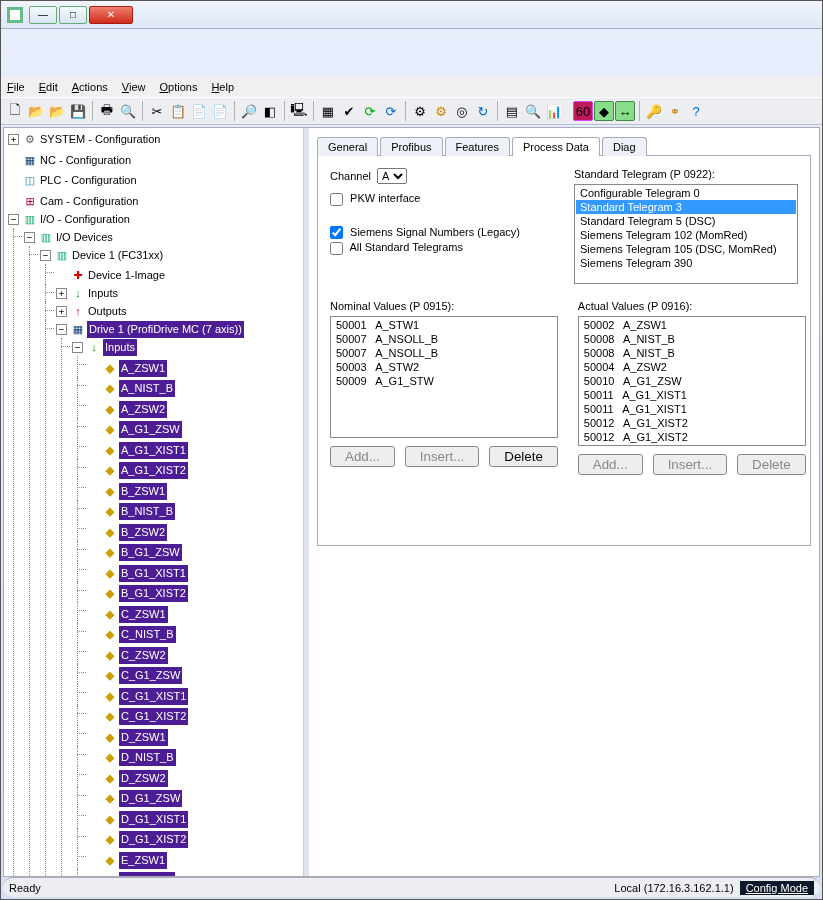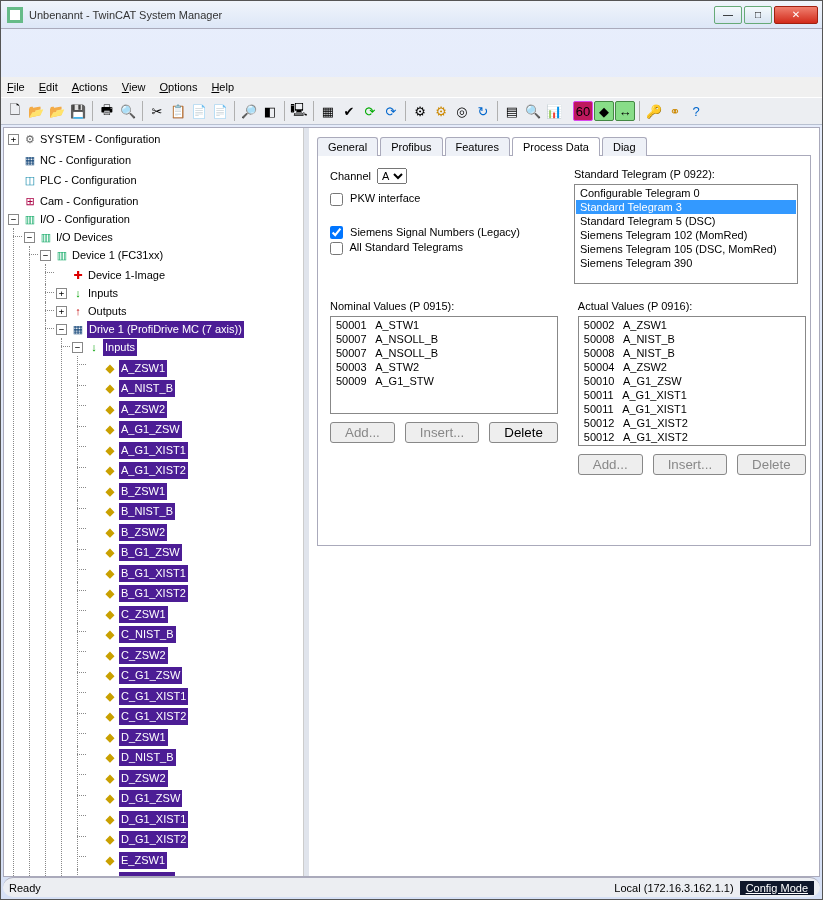--- a/index.html
+++ b/index.html
@@ -181,21 +181,20 @@
 </style>
 </head>
 <body>
 
 <div class="window">
   <div class="titlebar">
     <span class="icon"><svg width="16" height="16">
           <rect width="16" height="16" fill="#6b8"></rect>
           <rect x="3" y="3" width="10" height="10" fill="#fff"></rect>
         </svg></span>
-    <span class="title">Unbenannt - TwinCAT System Manager</span>
     <div class="winbtns">
       <div class="winbtn">—</div>
       <div class="winbtn">□</div>
       <div class="winbtn close">✕</div>
     </div>
   </div>
 
   <div class="menubar">
     <span>File</span>
     <span>Edit</span>
@@ -516,21 +515,21 @@
                 <div class="row2">Siemens Telegram 390</div>
               </div>
           </div>
         </div>
 
         <div style="height:16px"></div>
 
         <div class="cols">
           <div class="col">
             <div class="lblh">Nominal Values (P 0915):</div>
-            <div class="listbox" id="nominal-list" style="height:98px">
+            <div class="listbox" id="nominal-list" style="height:122px">
                 <div class="row2">50001   A_STW1</div>
                 <div class="row2">50007   A_NSOLL_B</div>
                 <div class="row2">50007   A_NSOLL_B</div>
                 <div class="row2">50003   A_STW2</div>
                 <div class="row2">50009   A_G1_STW</div>
               </div>
             <div class="btnrow">
               <button class="btn" disabled="">Add...</button>
               <button class="btn" disabled="">Insert...</button>
               <button class="btn">Delete</button>

